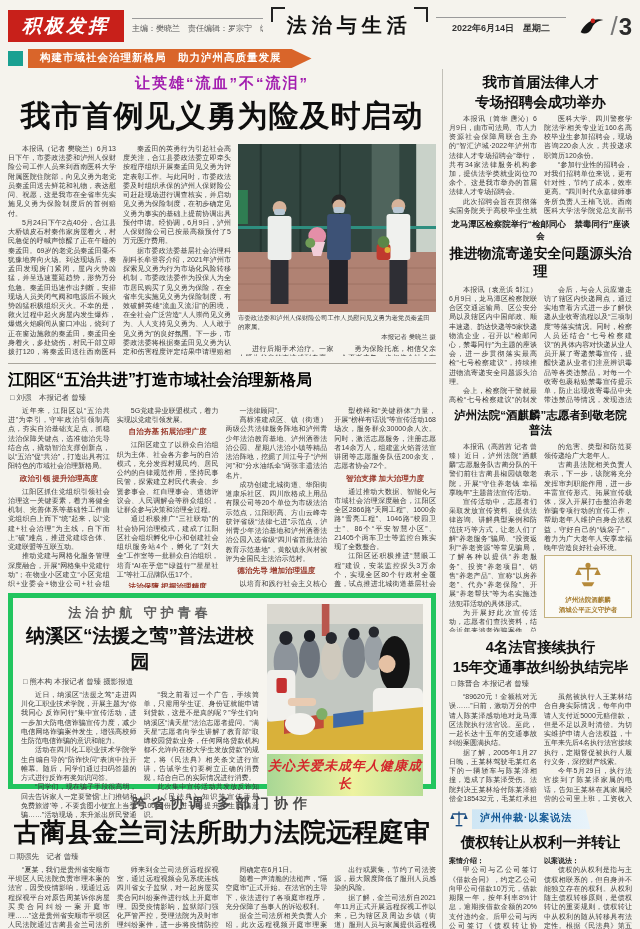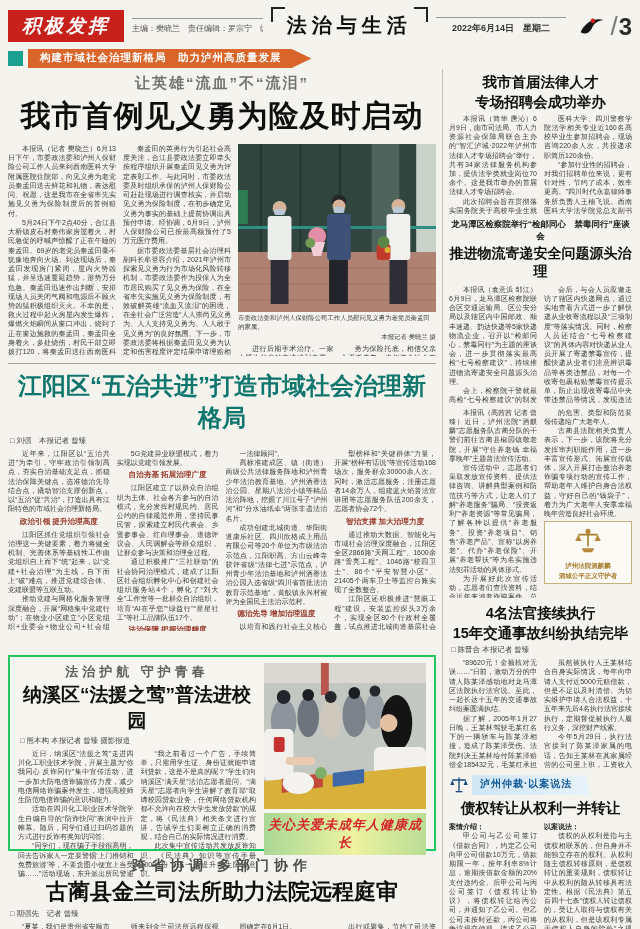--- a/index.html
+++ b/index.html
@@ -32,52 +32,52 @@
   .vdivider{width:1px;background:#c2c0b8;margin:0 6px;}
   .right-region{flex:1;min-width:0;}
   
   .bodytext{font-size:7px;line-height:1.32;color:#3a3a3a;text-align:justify;overflow:hidden;}
   .seg{margin:0;}
   .seg-p{text-indent:2em;}
   .seg-sh{color:#97382a;font-weight:bold;text-align:center;text-indent:0;font-size:7.6px;margin:3px 0;}
   .seg-label{font-weight:bold;color:#222;}
   .byline{font-size:7.5px;color:#444;margin:2px 0 3px 2px;}
   
-  .kicker-main{text-align:center;font-size:15px;font-weight:bold;letter-spacing:2px;color:#737373;margin-top:5px;}
+  .kicker-main{text-align:center;font-size:15px;font-weight:bold;letter-spacing:2px;color:#a21caf;margin-top:5px;}
   .headline-main{text-align:center;font-size:30px;font-weight:900;letter-spacing:1px;color:#0e0e0e;margin:3px 0 7px;}
   .main-body{display:flex;gap:7px;height:212px;overflow:hidden;}
   .mcol{width:108px;flex:none;height:212px;}
   .photo-wrap{flex:1;min-width:0;}
   .photo-main{width:100%;height:168px;display:block;}
   .caption{font-size:6.4px;line-height:1.35;color:#444;margin-top:2px;}
   .cap2{text-align:right;}
   .foot-cols{display:flex;gap:7px;margin-top:2px;height:24px;overflow:hidden;}
   .foot-cols .bodytext{flex:1;}
   
   .jiangyang{border-top:1px solid #a9a59c;margin-top:7px;padding-top:2px;}
-  .sec-head{text-align:center;font-size:24px;font-weight:900;color:#0f766e;margin:4px 0 2px;}
+  .sec-head{text-align:left;font-size:16px;font-weight:900;color:#000000;margin:4px 0 2px;}
   .cols4{display:flex;gap:7px;height:182px;overflow:hidden;}
   .cols4 .bodytext{flex:1;min-width:0;}
   
-  .box{border:2px solid #22c55e;margin-top:24px;height:196px;box-sizing:border-box;padding:6px 8px;background:#f7f5ef;}
+  .box{border:5px solid #22c55e;margin-top:5px;height:196px;box-sizing:border-box;padding:6px 8px;background:#f7f5ef;}
   .box-inner{display:flex;gap:8px;height:100%;}
   .box-left{width:238px;flex:none;}
   .box-kicker{text-align:center;color:#5f5f5f;font-weight:bold;font-size:13px;letter-spacing:4px;}
   .box-head{text-align:center;font-size:19px;font-weight:900;color:#101010;margin:1px 0 2px;}
   .box-cols{display:flex;gap:7px;height:128px;overflow:hidden;}
   .box-cols .bodytext{flex:1;min-width:0;}
   .box-right{flex:1;min-width:0;}
   .photo2{width:100%;height:146px;display:block;}
   .banner2{margin-top:4px;background:linear-gradient(90deg,#a8d795,#eef3a0 55%,#b9dd95);
            color:#d5262b;font-weight:800;font-style:italic;text-align:center;font-size:13px;
            letter-spacing:1px;padding:3px 0;}
   
   .gulin{margin-top:6px;}
   .gulin-kicker{text-align:center;font-size:14px;font-weight:bold;color:#4c4c4c;letter-spacing:5px;}
-  .gulin-head{text-align:center;font-size:22px;font-weight:900;color:#0f0f0f;margin:2px 0;}
+  .gulin-head{text-align:center;font-size:26px;font-weight:900;color:#0f0f0f;margin:2px 0;}
   .gulin .cols4{height:72px;}
   
   .ra{margin-bottom:5px;}
   .ra-head{text-align:center;font-weight:800;color:#101010;}
   .ra1-head{font-size:17px;line-height:1.35;margin:4px 0 5px;}
   .ra2-kicker{text-align:center;font-size:8.5px;font-weight:bold;color:#222;margin-top:3px;}
   .ra2-head{font-size:14px;margin:2px 0 4px;}
   .ra3-head{font-size:11.5px;margin:4px 0 4px;}
   .ra4-head{font-size:14.5px;line-height:1.4;white-space:pre-line;margin:3px 0 1px;}
   .ra5-head{font-size:14.5px;margin:4px 0 4px;}
@@ -322,20 +322,21 @@
               <div class="seg seg-p">本报讯（袁意浜 邹江）6月9日，龙马潭区检察院联合区交通运输局、区公安分局以及辖区内中国邮政、顺丰速递、韵达快递等5家快递物流企业，召开以“检邮同心，禁毒同行”为主题的座谈会，进一步贯彻落实最高检“七号检察建议”，持续推进物流寄递安全问题源头治理。</div>
               <div class="seg seg-p">会上，检察院干警就最高检“七号检察建议”的制发背景、主要内容作了详细介绍，并结合寄递毒品相关典型案例提示相关寄递企业，要高度警惕违法犯罪分子利用寄递渠道管理漏洞实施毒品违法犯罪，严格落实好实名登记、开箱验视、安全检查“三项制度”。</div>
             </div>
           <div class="bodytext">
               <div class="seg seg-p">会后，与会人员应邀走访了辖区内快递网点，通过实地查看方式进一步了解快递从业收寄流程以及“三项制度”等落实情况。同时，检察人员还结合“七号检察建议”的具体内容对快递从业人员开展了寄递禁毒宣传，提醒快递从业者们注意辨识毒品等各类违禁品，对每一个收寄包裹粘贴禁毒宣传提示单，防止出现收寄毒品中夹带违禁品等情况，发现违法犯罪线索应及时上报并移交公安机关处理，切实推动“七号检察建议”落地落实。</div>
             </div>
         </div>
       </div>
 
       <div class="ra">
+        <div class="ra-head ra3-head">泸州法院“酒麒麟”志愿者到敬老院普法</div>
         <div class="rcols h-a3">
           <div class="bodytext">
               <div class="seg seg-p">本报讯（高茜茜 记者 曾臻）近日，泸州法院“酒麒麟”志愿服务队古蔺分队的干警们前往古蔺县椒园镇敬老院，开展“守住养老钱 幸福享晚年”主题普法宣传活动。</div>
               <div class="seg seg-p">宣传活动中，志愿者们采取发放宣传资料、提供法律咨询、讲解典型案例和防范技巧等方式，让老人们了解“养老服务”骗局、“投资返利”“养老资源”等常见骗局，了解各种以提供“养老服务”、投资“养老项目”、销售“养老产品”、宣称“以房养老”、代办“养老保险”、开展“养老帮扶”等为名实施违法犯罪活动的具体形式。</div>
               <div class="seg seg-p">为开展好此次宣传活动，志愿者们查找资料，结合近年来涉老诈骗案件，总结了10个典型案例，并用“大白话”凝炼了9个“误区提醒”，通过自制的酒麒麟普法手册，将涉老电信诈骗</div>
             </div>
           <div class="colwrap">
             <div class="bodytext">
                 <div class="seg seg-p">的危害、类型和防范要领传递给广大老年人。</div>
                 <div class="seg seg-p">古蔺县法院相关负责人表示，下一步，该院将充分发挥审判职能作用，进一步丰富宣传形式、拓展宣传载体，深入开展打击整治养老诈骗专项行动的宣传工作，帮助老年人维护自身合法权益，守好自己的“钱袋子”，着力为广大老年人安享幸福晚年营造良好社会环境。</div>

